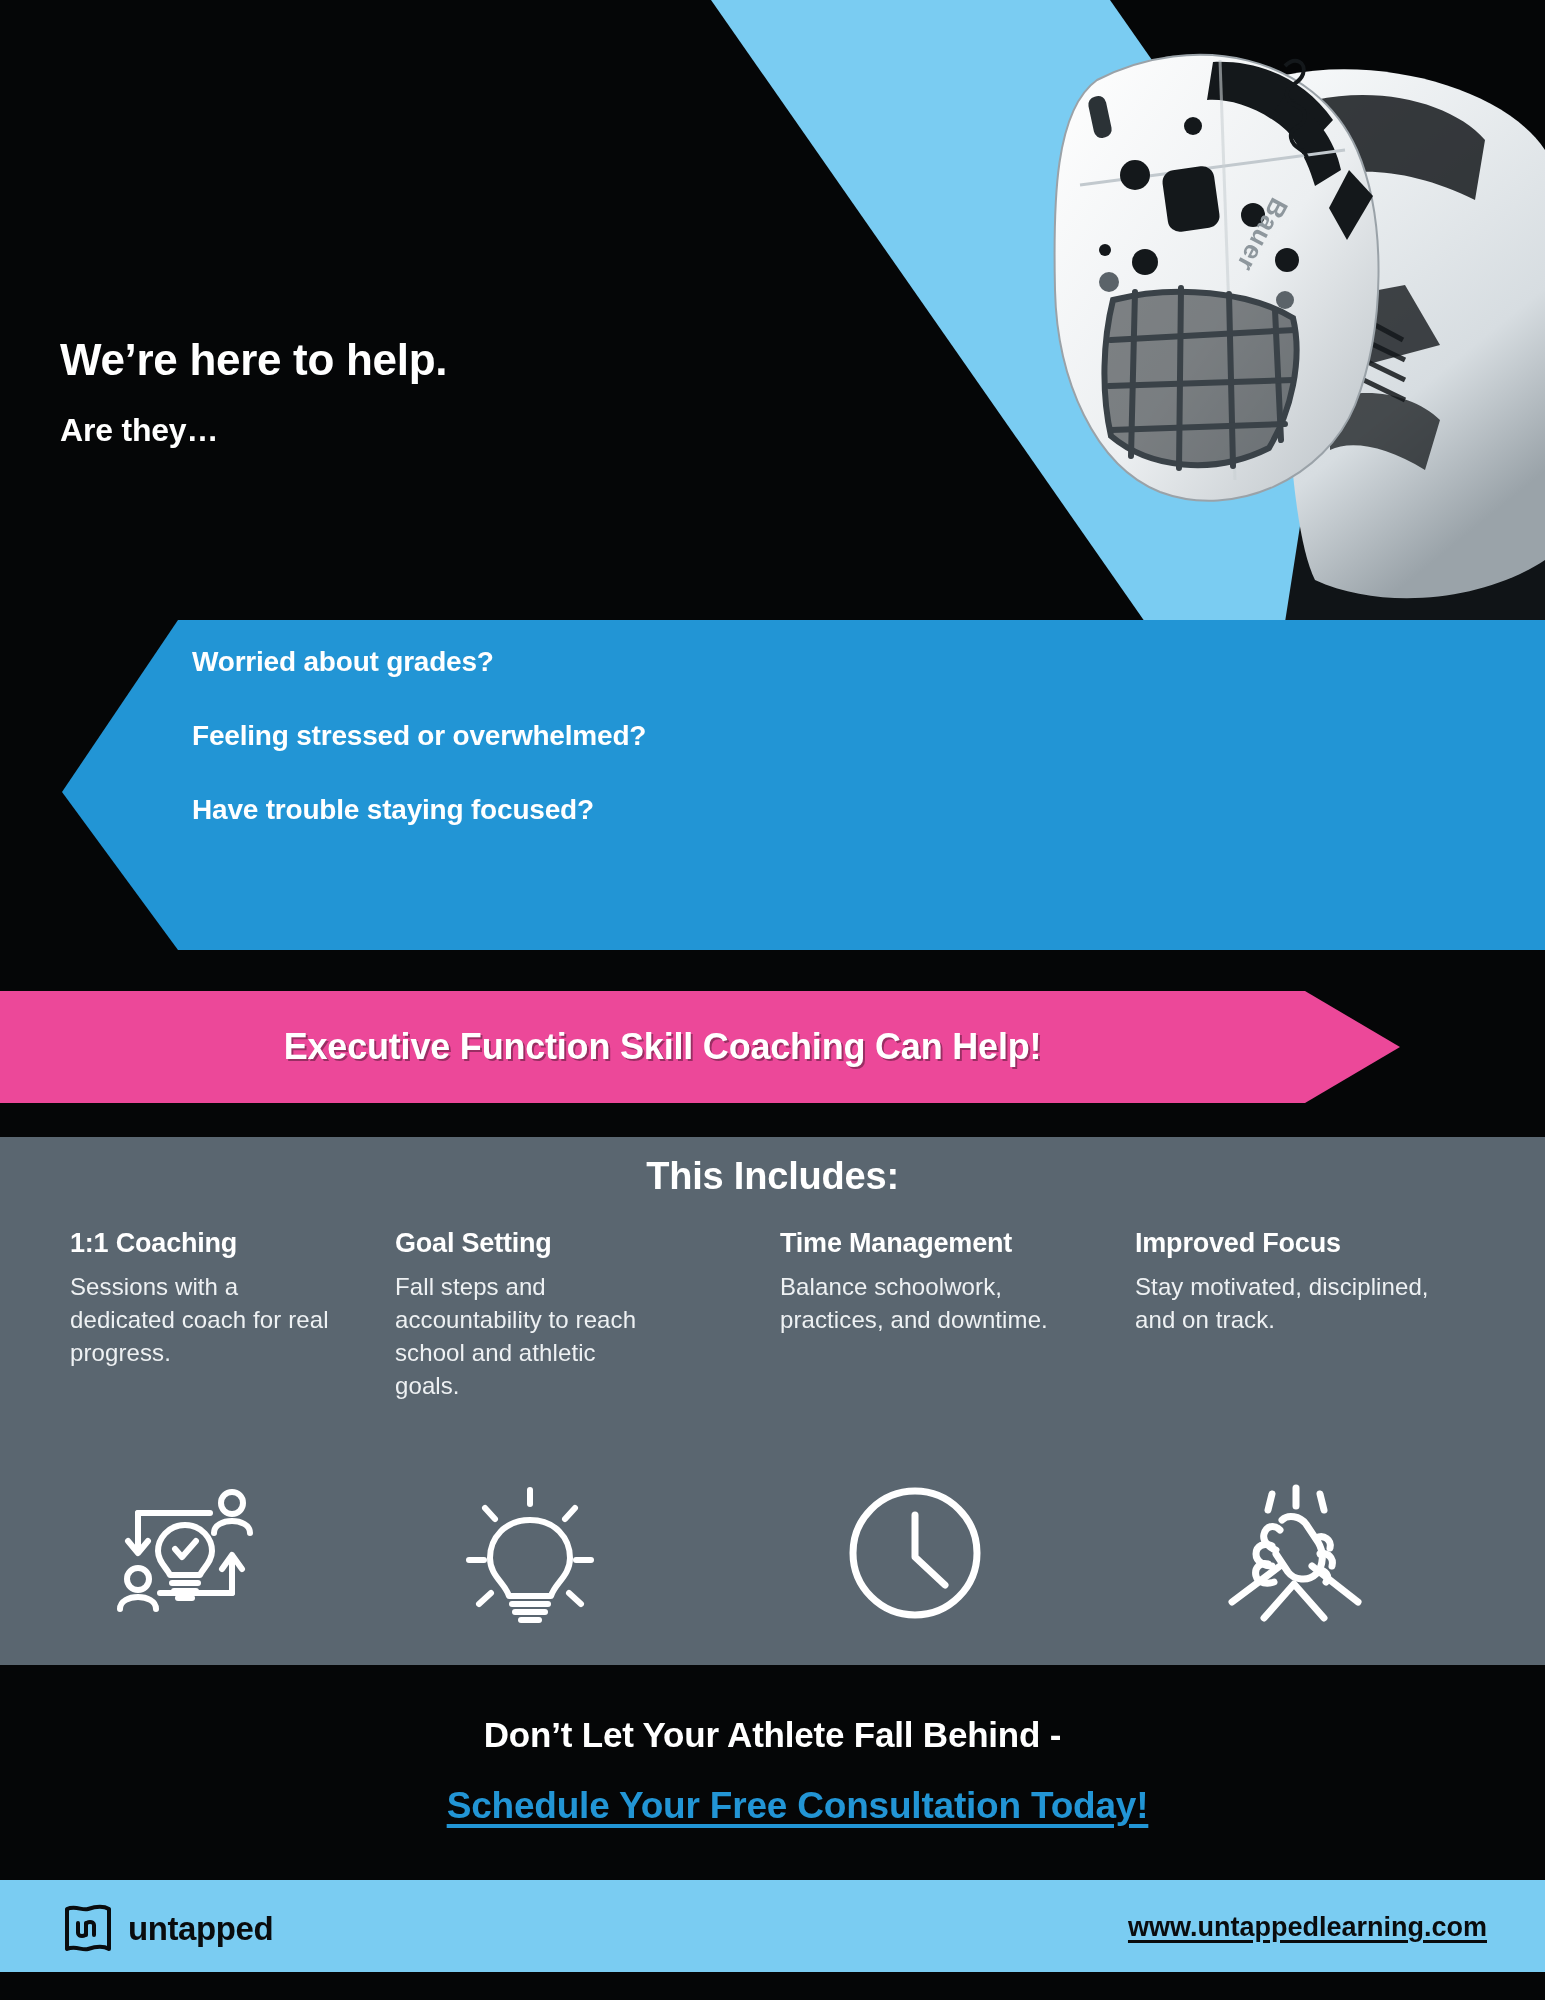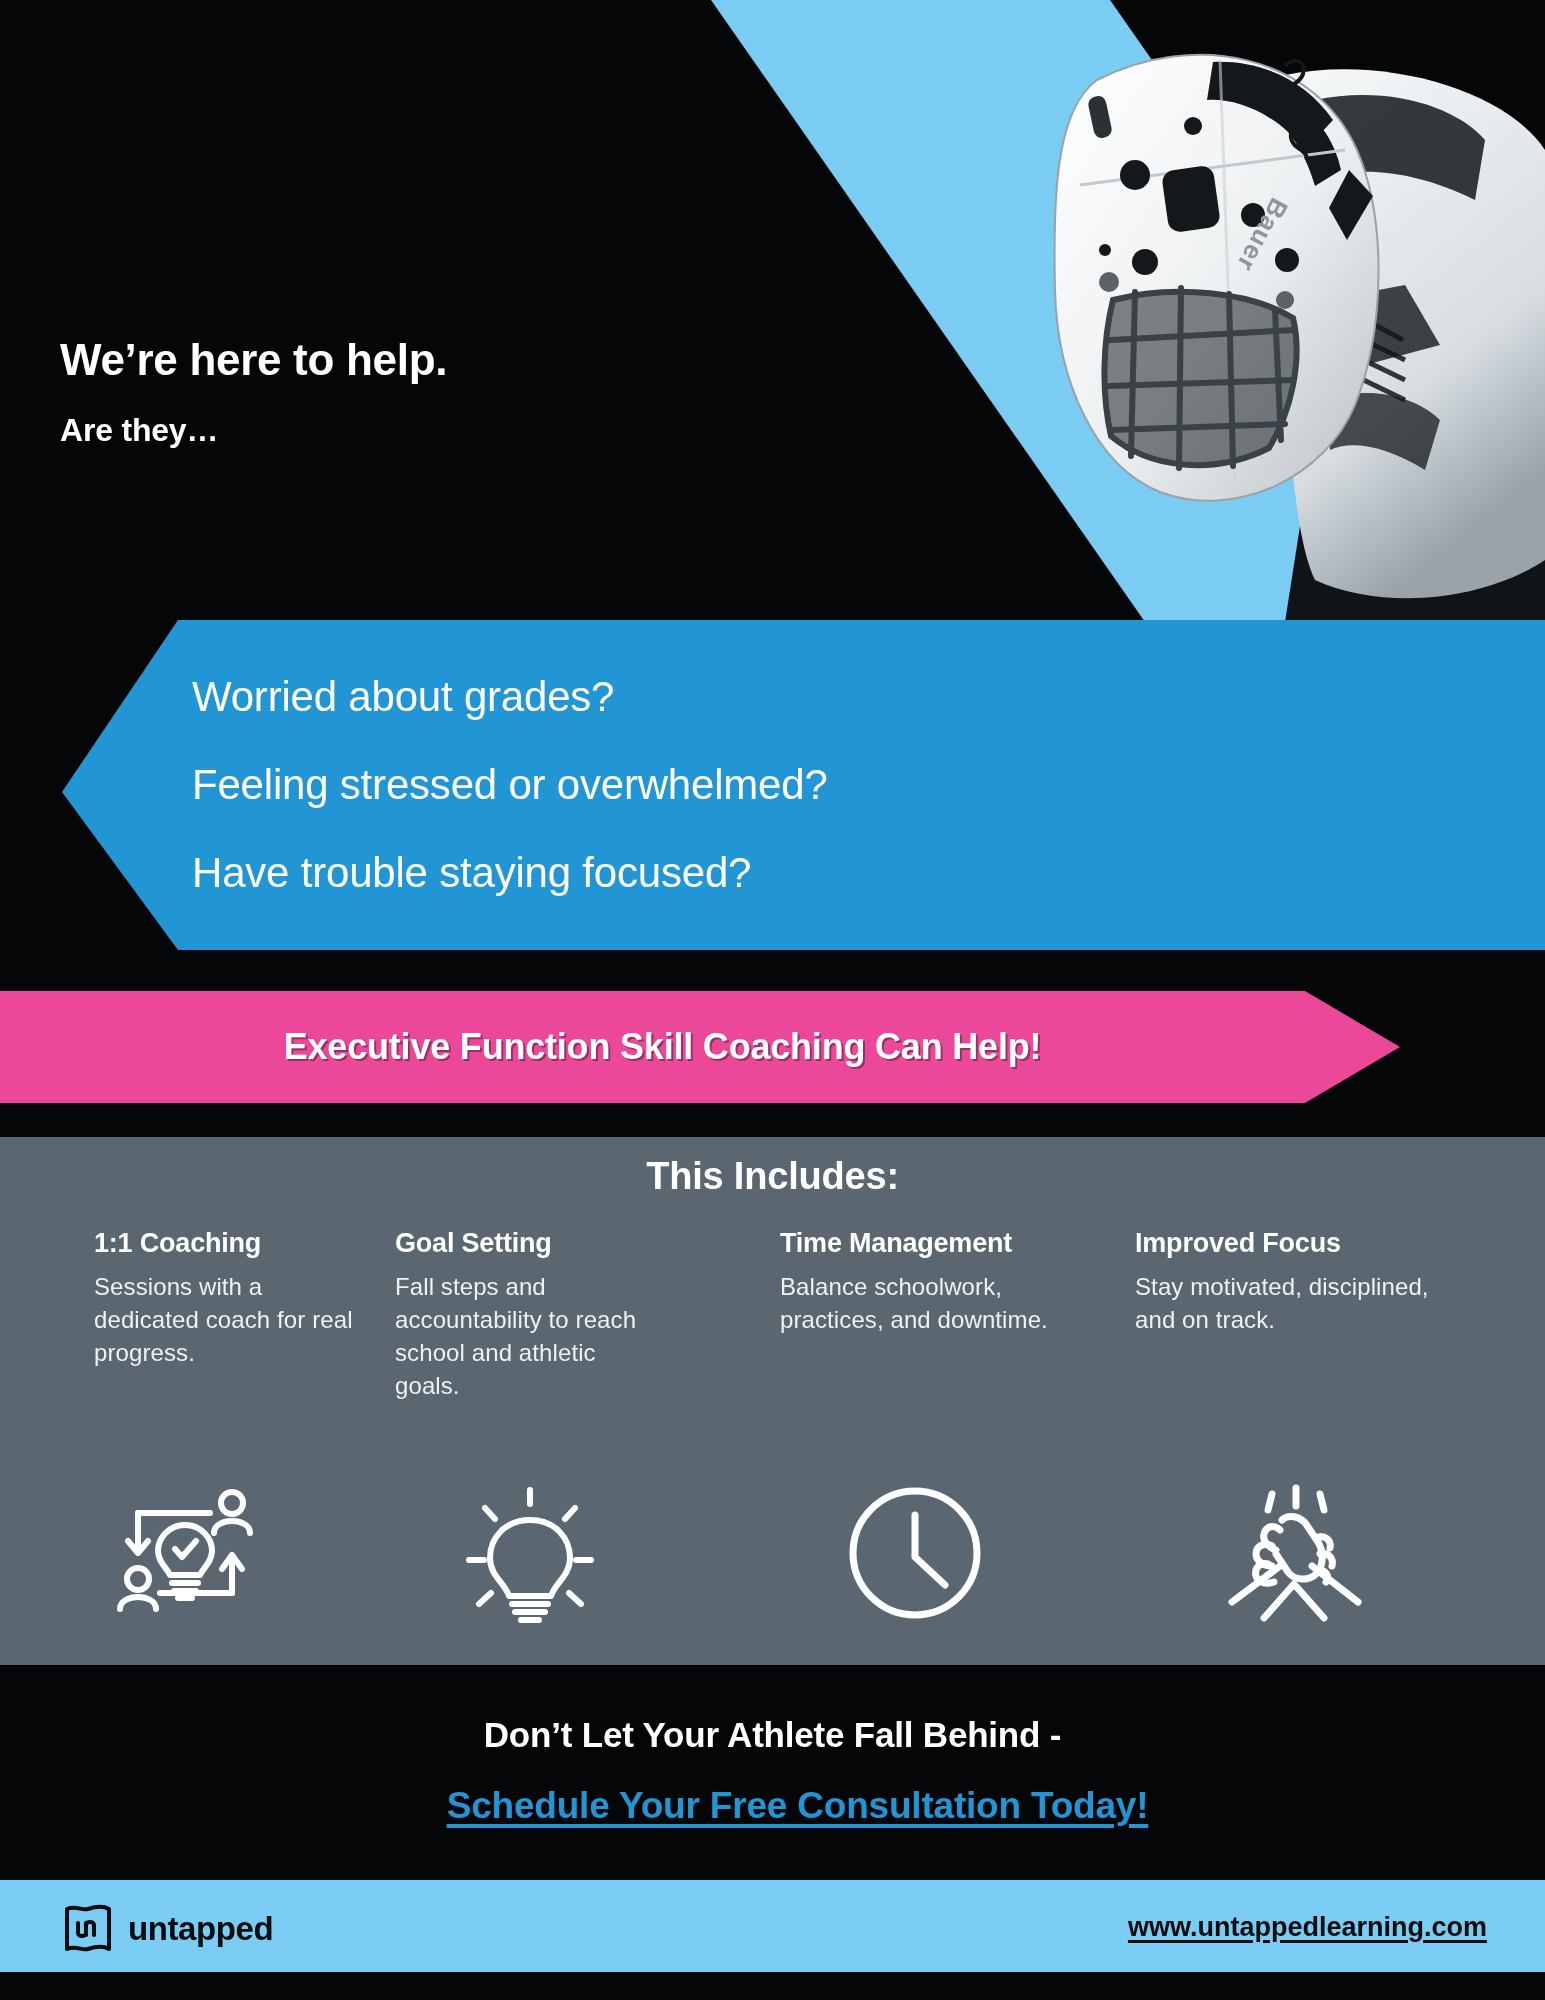--- a/index.html
+++ b/index.html
@@ -56,22 +56,22 @@
   .qpanel {
     position:absolute; left:0; top:620px; width:1545px; height:330px;
     background:#2295D5;
     clip-path: polygon(178px 0px, 1545px 0px, 1545px 330px, 178px 330px, 62px 172px);
   }
   .qlist {
     position:absolute; left:192px; top:648px; width:1150px;
     z-index:3;
   }
   .qitem {
-    color:#ffffff; font-size:42px; font-weight:normal;
-    line-height:1.0; margin-bottom:46px; letter-spacing:-0.2px;margin-top:28px;
+    color:#ffffff; font-size:28px; font-weight:bold;
+    line-height:1.0; margin-bottom:46px; letter-spacing:-0.2px;
   }
   .qitem:last-child { margin-bottom:0; }
 
   
   .efband {
     position:absolute; left:0; top:991px; width:1400px; height:112px;
     background:#ec4899;
     clip-path: polygon(0px 0px, 1305px 0px, 1400px 56px, 1305px 112px, 0px 112px);
   }
   .efband-text {
@@ -89,21 +89,21 @@
     background:#5A6670;
   }
   .gray-title {
     position:absolute; left:0; top:1155px; width:1545px;
     text-align:center; color:#ffffff;
     font-size:38px; font-weight:bold; letter-spacing:-0.2px;
   }
 
   .cols { position:absolute; left:0; top:1228px; width:1545px; height:300px; }
   .col { position:absolute; top:0; }
-  .col-0 { left:70px;  width:260px;margin-left:24px; }
+  .col-0 { left:70px;  width:260px; }
   .col-1 { left:395px; width:260px; }
   .col-2 { left:780px; width:310px; }
   .col-3 { left:1135px;width:330px; }
   .col h3 {
     color:#ffffff; font-size:27px; font-weight:bold;
     line-height:1.18; letter-spacing:-0.2px; margin-bottom:10px;
   }
   .col p {
     color:#eef1f3; font-size:24px; font-weight:400;
     line-height:1.38; letter-spacing:0.1px;

